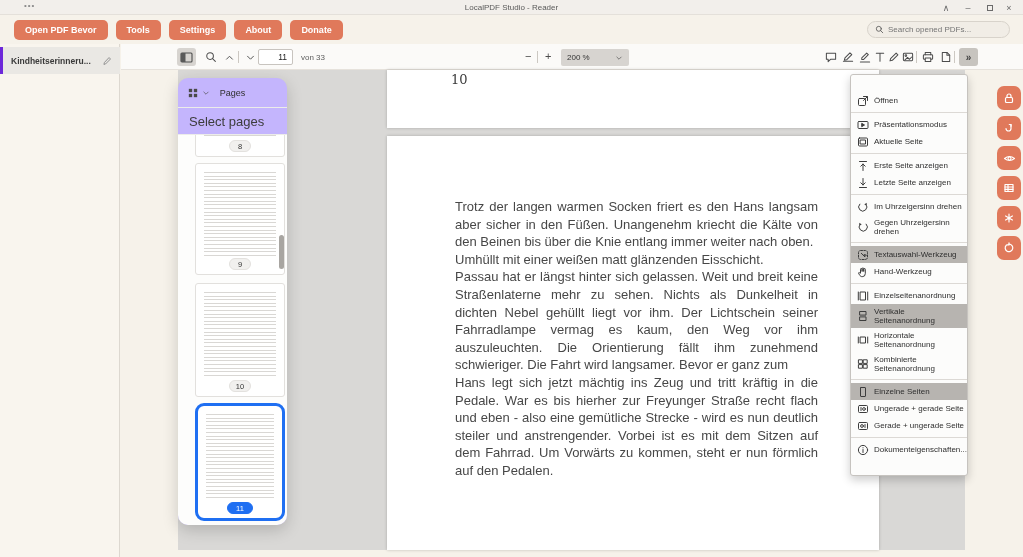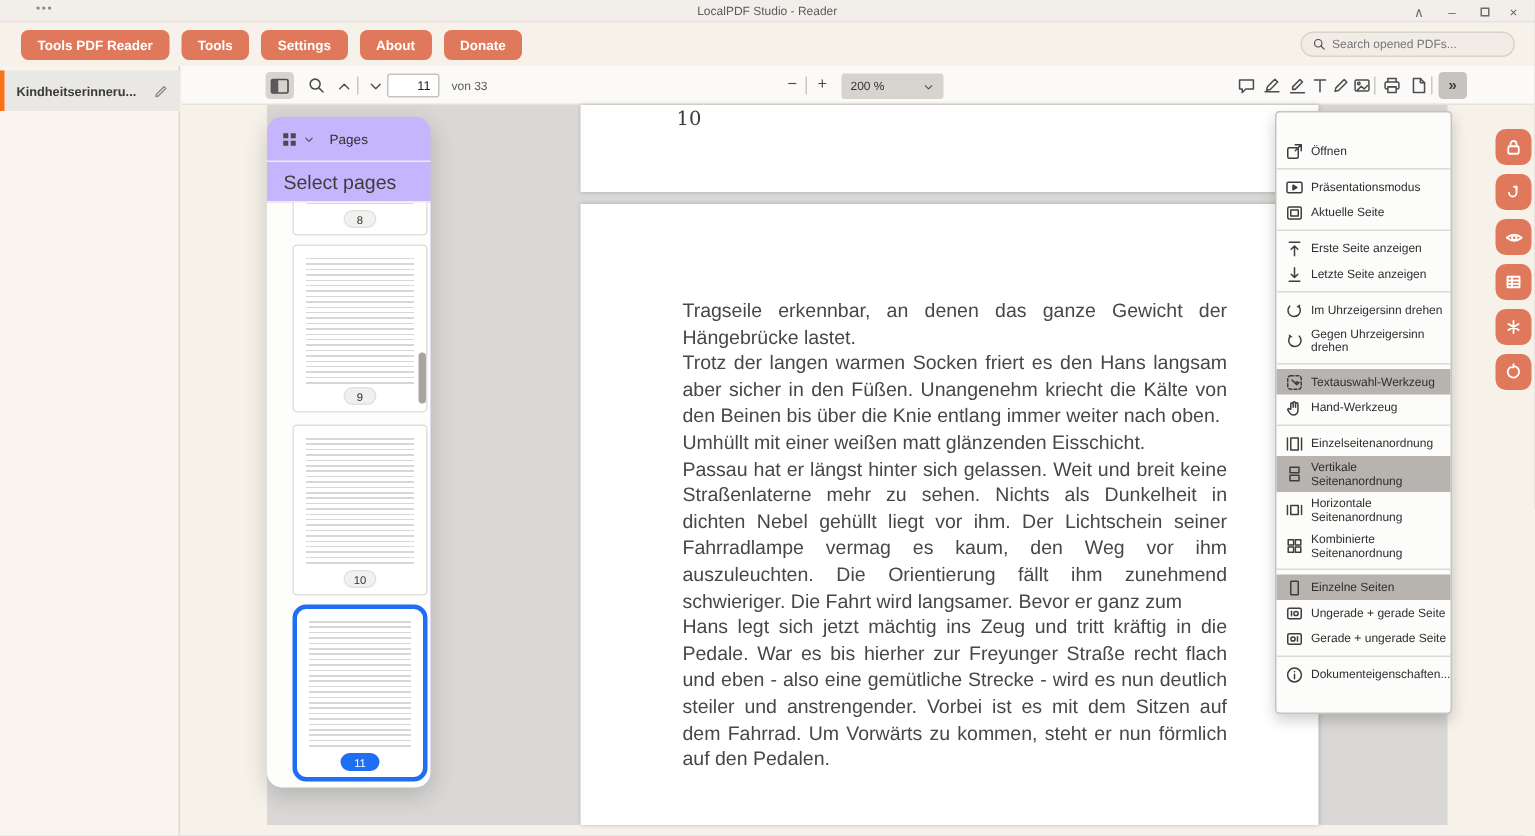--- a/index.html
+++ b/index.html
@@ -17,21 +17,21 @@
   .maxbox { display:inline-block; width:6px; height:6px; border:1px solid #6b6b6b; }
 
   
   .apptb { position:absolute; left:0; top:15px; width:1023px; height:29px; background:#f6f2ea; display:flex; align-items:center; padding-left:14px; gap:8px; }
   .obtn { height:20px; padding:0 11px; background:#e0795b; color:#fff; font-size:9px; font-weight:bold; border:none; border-radius:5px; display:flex; align-items:center; cursor:pointer; font-family:"Liberation Sans", sans-serif; }
   .search-pill { position:absolute; right:13px; top:6px; width:143px; height:17px; border-radius:9px; background:#f1ede6; border:1px solid #d8d3cb; display:flex; align-items:center; padding:0 7px; gap:4px; }
   .search-pill input { border:none; outline:none; background:transparent; font-size:8px; color:#6e6963; width:110px; font-family:"Liberation Sans", sans-serif; }
 
   
   .sidebar { position:absolute; left:0; top:44px; width:120px; height:513px; background:#f9f5ee; border-right:1px solid #ddd8d0; }
-  .doc-tab { position:absolute; left:0; top:3px; width:120px; height:27px; background:#eae8e4; border-left:3px solid #f97316; display:flex; align-items:center; padding:0 8px; justify-content:space-between; cursor:pointer; }
+  .doc-tab { position:absolute; left:0; top:3px; width:120px; height:27px; background:#eae8e4; border-left:3px solid #6d28d9; display:flex; align-items:center; padding:0 8px; justify-content:space-between; cursor:pointer; }
   .doc-tab .lbl { font-size:8.5px; font-weight:bold; color:#3a3a3a; white-space:nowrap; overflow:hidden; }
 
   
   .rtb { position:absolute; left:121px; top:44px; width:902px; height:26px; background:#fbfaf8; border-bottom:1px solid #e6e2dc; }
   .rtb > * { position:absolute; }
   .sq-btn { width:19px; height:18px; background:#d7d4d0; border-radius:3px; display:flex; align-items:center; justify-content:center; cursor:pointer; }
   .flat-ic { width:16px; height:16px; display:flex; align-items:center; justify-content:center; cursor:pointer; }
   .vdiv { width:1px; height:12px; background:#ccc8c2; top:7px; }
   .page-in { width:35px; height:16px; top:5px; border:1px solid #c8c4bf; border-radius:2px; background:#fff; font-size:8.5px; text-align:right; padding-right:5px; color:#222; font-family:"Liberation Sans", sans-serif; }
   .von { font-size:8px; color:#5c5c5c; top:9px; }
@@ -82,21 +82,21 @@
   <span class="tb-title">LocalPDF Studio - Reader</span>
   <span class="tb-ctrl tb-chev">∧</span>
   <span class="tb-ctrl tb-min">–</span>
   <span class="tb-ctrl tb-max">
       <span class="maxbox"></span>
     </span>
   <span class="tb-ctrl tb-close">×</span>
 </div>
 
 <div class="apptb">
-  <button class="obtn">Tools PDF Reader</button>
+  <button class="obtn">Open PDF Bevor</button>
   <button class="obtn">Tools</button>
   <button class="obtn">Settings</button>
   <button class="obtn">About</button>
   <button class="obtn">Donate</button>
   <div class="search-pill">
     <svg class="ic" width="9" height="9" viewBox="0 0 13 13">
         <circle cx="5.5" cy="5.5" r="3.6"></circle>
         <path d="M8.2 8.2l3 3"></path>
       </svg>
     <input type="text" placeholder="Search opened PDFs..." style="">
@@ -200,21 +200,20 @@
   <div class="vdiv" style="left:833px;"></div>
   <div class="more-btn">»</div>
 </div>
 
 <div class="viewer">
   <div class="page page10">
     <span class="pnum">10</span>
   </div>
   <div class="page page11">
     <div class="doc-text">
-      <p>Tragseile erkennbar, an denen das ganze Gewicht der Hängebrücke lastet.</p>
       <p>Trotz der langen warmen Socken friert es den Hans langsam aber sicher in den Füßen. Unangenehm kriecht die Kälte von den Beinen bis über die Knie entlang immer weiter nach oben.</p>
       <p>Umhüllt mit  einer weißen matt glänzenden Eisschicht.</p>
       <p>Passau hat er längst hinter sich gelassen. Weit und breit keine Straßenlaterne mehr zu sehen. Nichts als Dunkelheit in dichten Nebel  gehüllt liegt vor ihm. Der Lichtschein seiner Fahrradlampe vermag es kaum, den Weg vor ihm auszuleuchten. Die Orientierung fällt ihm zunehmend schwieriger. Die Fahrt wird langsamer. Bevor er ganz zum</p>
       <p>Hans legt sich jetzt mächtig ins Zeug und tritt kräftig in die Pedale. War es bis hierher zur Freyunger Straße recht flach und eben - also eine gemütliche Strecke - wird es nun deutlich steiler und anstrengender. Vorbei ist es mit dem Sitzen auf dem Fahrrad. Um Vorwärts zu kommen, steht er nun förmlich auf den Pedalen.</p>
     </div>
   </div>
 </div>
 
 <div class="panel">
   <div class="p-head">

